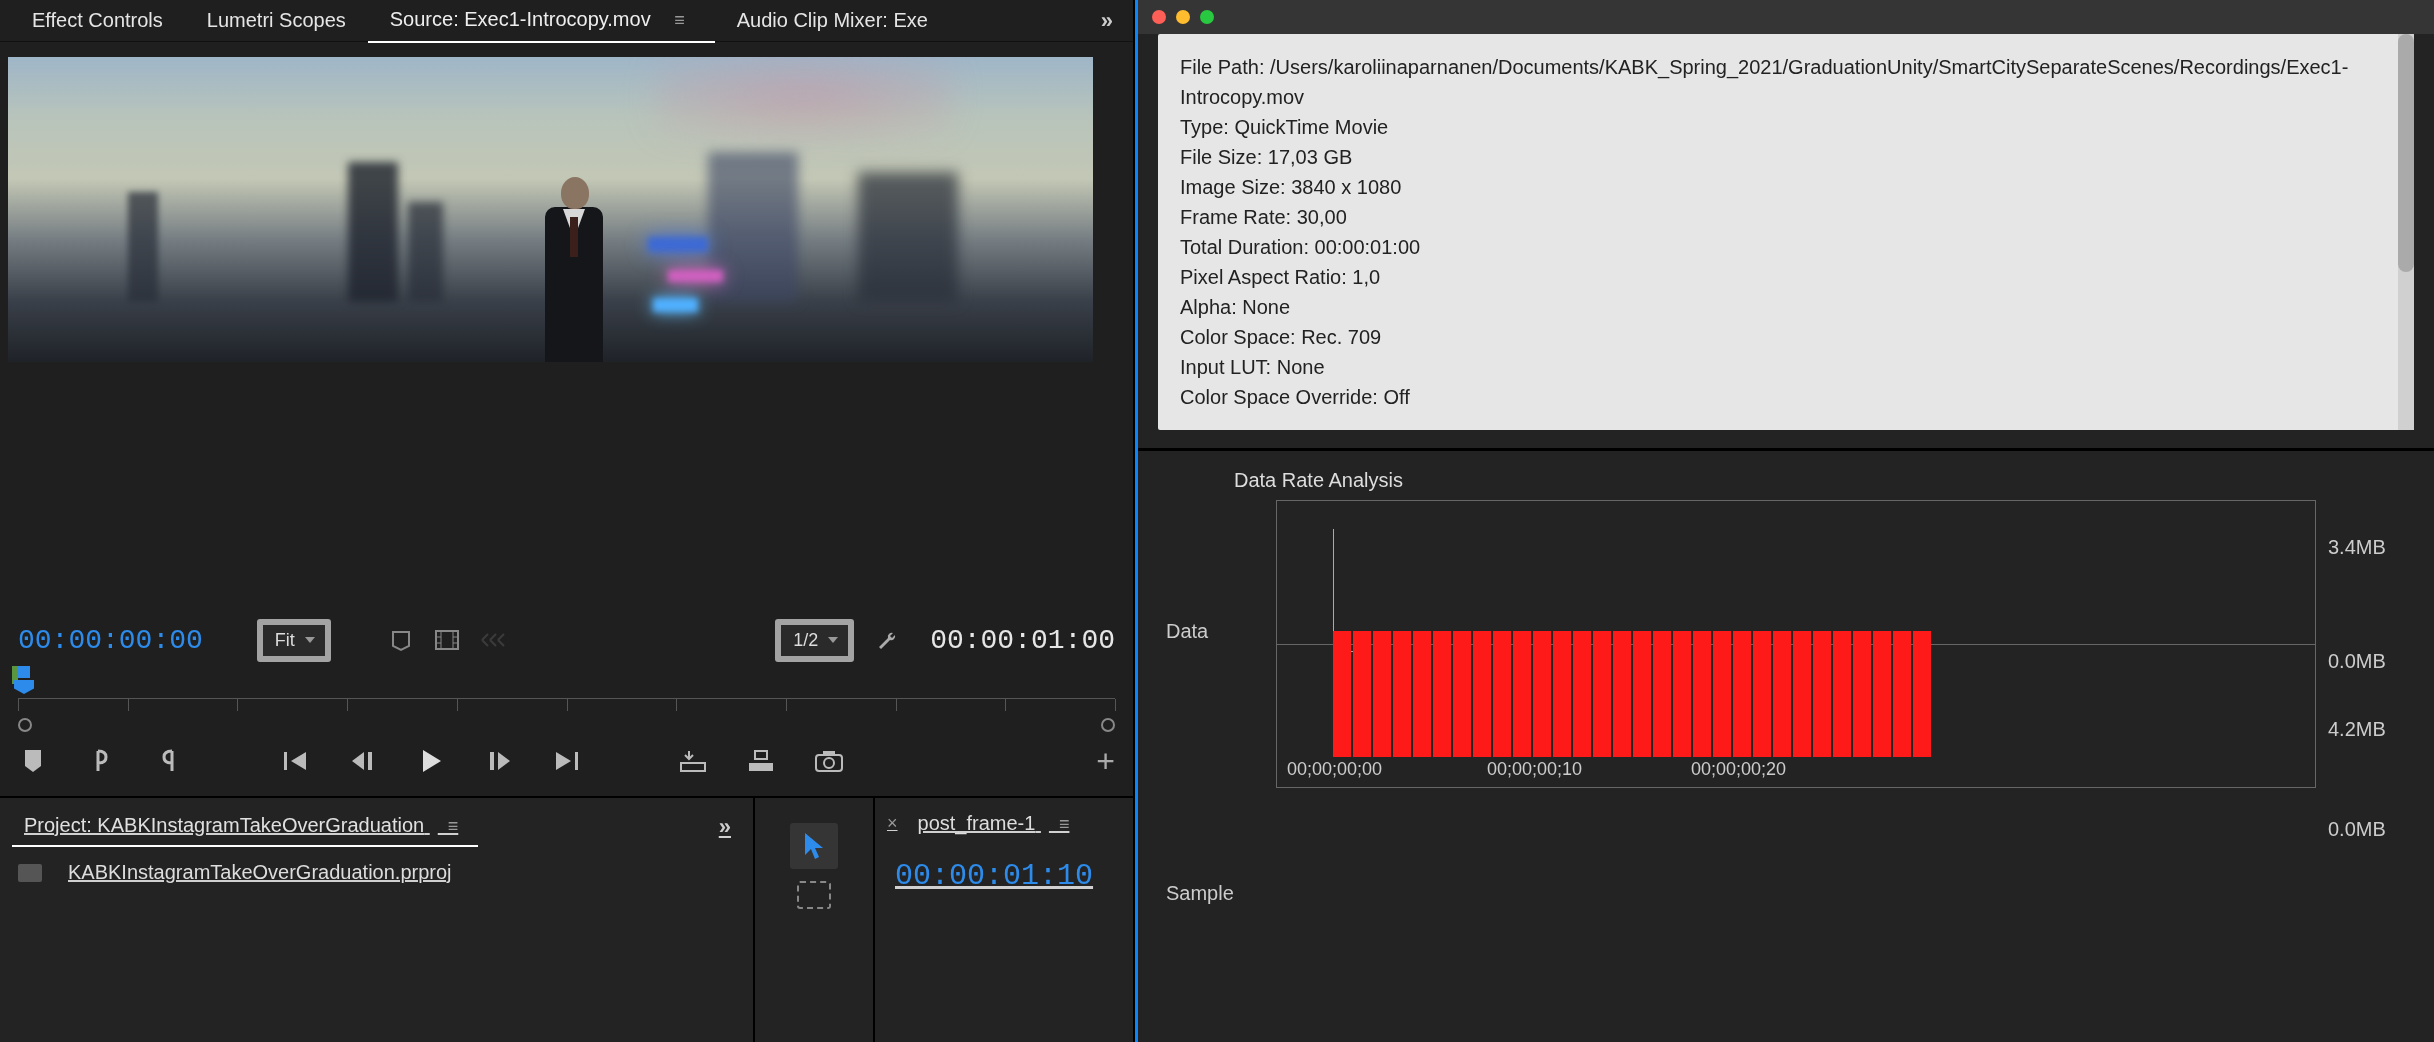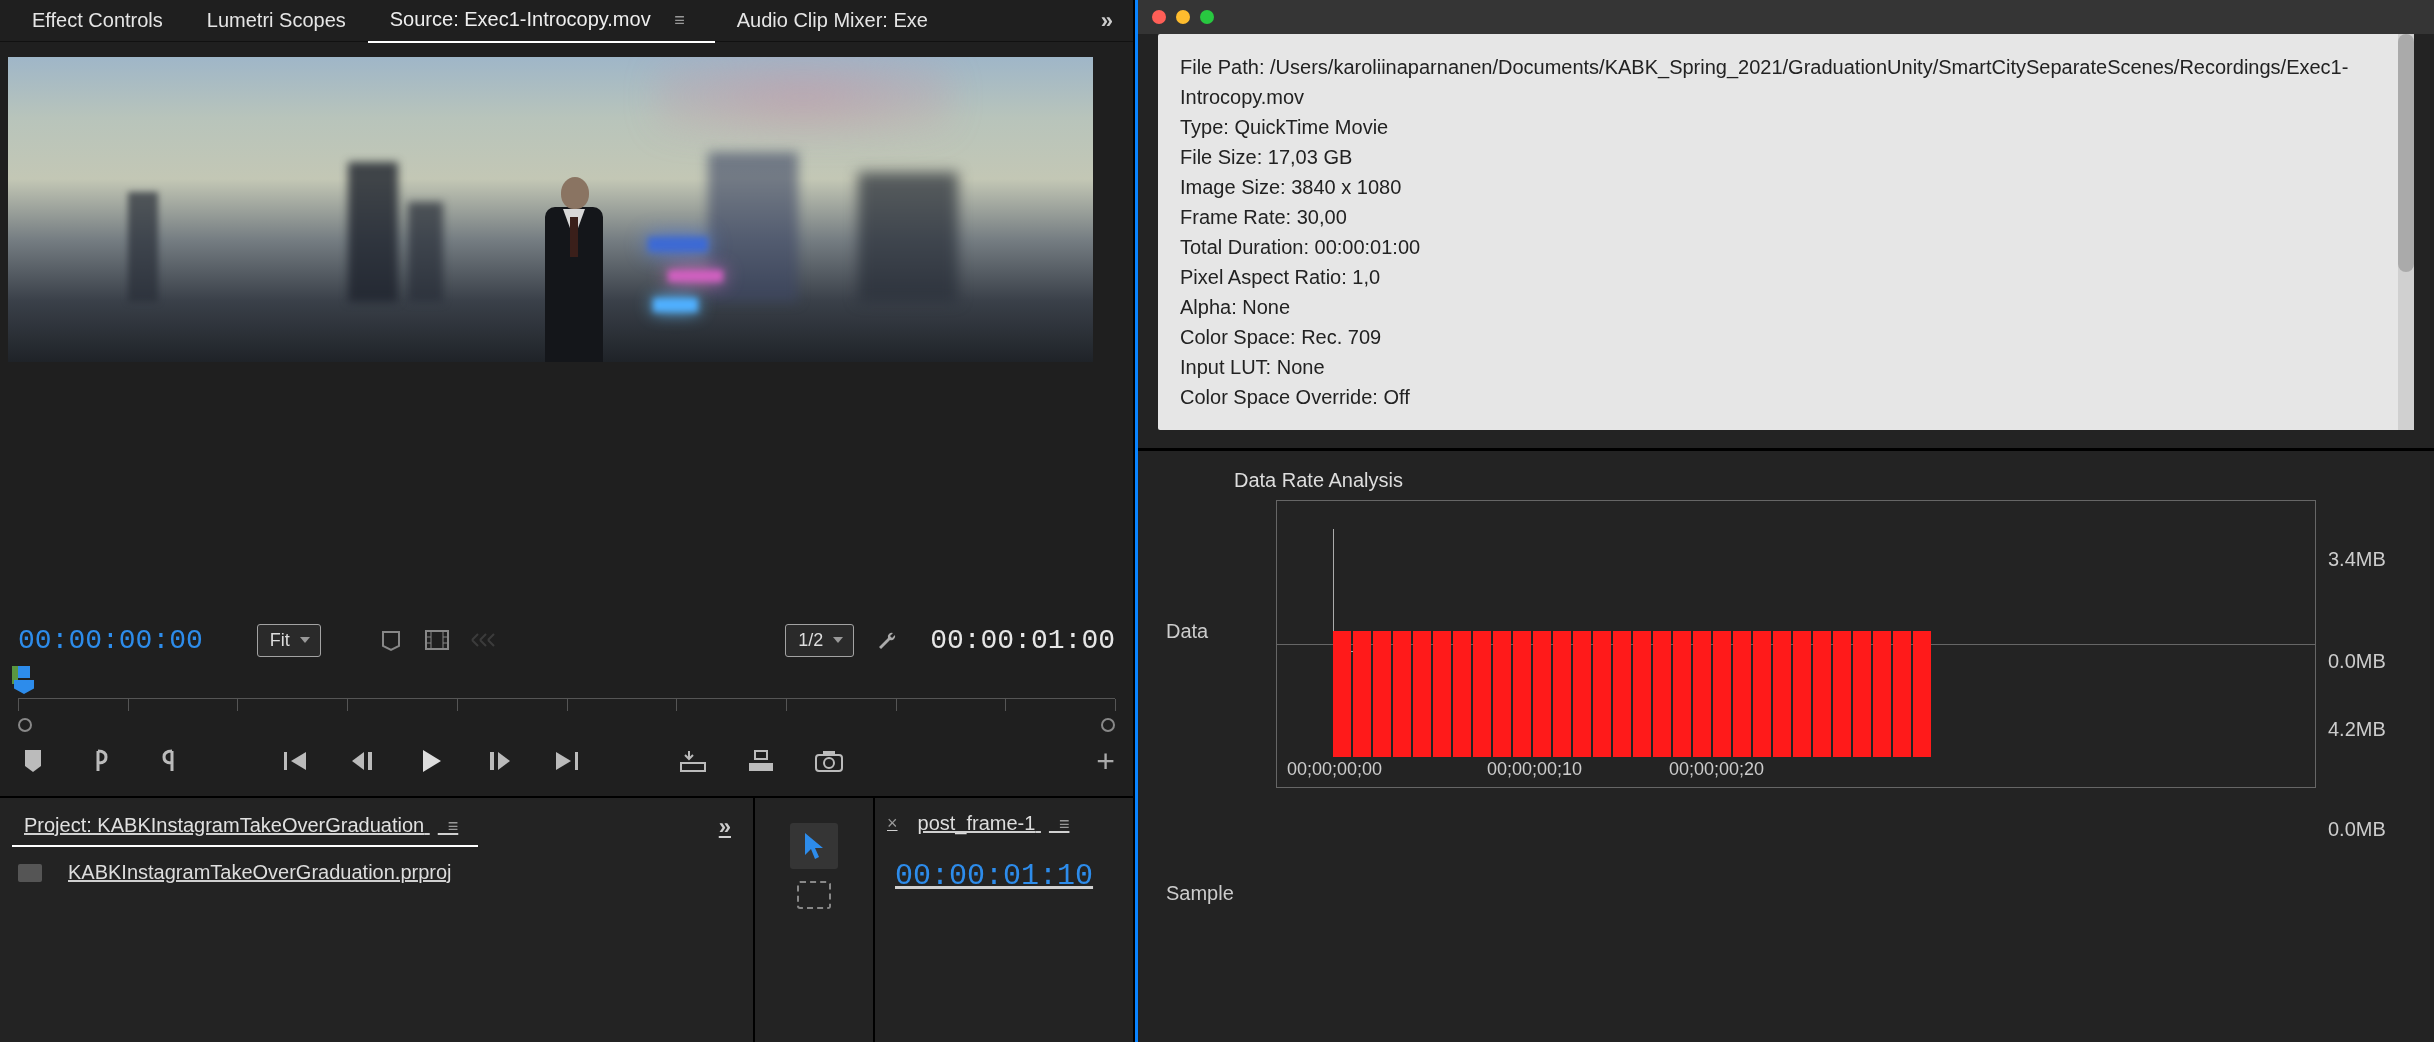--- a/index.html
+++ b/index.html
@@ -28,21 +28,21 @@
 .figure-collar { position: absolute; top: 47px; left: 40px; width: 22px; height: 30px; background: #d8d8d8; clip-path: polygon(0 0, 100% 0, 50% 100%); }
 .figure-tie { position: absolute; top: 55px; left: 47px; width: 8px; height: 40px; background: #3a1f1a; }
 .neon1 { position: absolute; left: 640px; bottom: 110px; width: 60px; height: 15px; background: #3d6ad4; filter: blur(3px); box-shadow: 0 0 20px #4d7ae4; }
 .neon2 { position: absolute; left: 660px; bottom: 80px; width: 55px; height: 12px; background: #d060c0; filter: blur(3px); box-shadow: 0 0 18px #e070d0; }
 .neon3 { position: absolute; left: 645px; bottom: 50px; width: 45px; height: 14px; background: #50b0ff; filter: blur(3px); box-shadow: 0 0 16px #60c0ff; }
 .sky-pink { position: absolute; top: 0; right: 140px; width: 300px; height: 80px; background: radial-gradient(ellipse, rgba(200,140,160,0.5), transparent); filter: blur(15px); }
 
 .controls-row { display: flex; align-items: center; gap: 18px; padding: 18px 18px 10px 18px; height: 60px; }
 .timecode-blue { color: #2d8ceb; font-size: 28px; font-family: "Courier New", monospace; font-weight: 500; }
 .timecode-white { color: #e6e6e6; font-size: 28px; font-family: "Courier New", monospace; font-weight: 500; margin-left: 12px; }
-.dropdown { background: #2a2a2a; border: 1px solid #a3a3a3; color: #ddd; font-size: 18px; padding: 5px 30px 5px 12px; position: relative; border-radius: 3px; }
+.dropdown { background: #2a2a2a; border: 6px solid #a3a3a3; color: #ddd; font-size: 18px; padding: 5px 30px 5px 12px; position: relative; border-radius: 3px; }
 .dropdown::after { content: ''; position: absolute; right: 10px; top: 50%; transform: translateY(-50%); border-left: 5px solid transparent; border-right: 5px solid transparent; border-top: 6px solid #999; }
 .ctrl-icon { width: 28px; height: 28px; color: #999; display: flex; align-items: center; justify-content: center; }
 .ctrl-spacer { flex: 1; }
 
 .timebar-area { padding: 10px 18px 8px 18px; position: relative; height: 70px; }
 .in-marker { position: absolute; left: 18px; top: 0; width: 12px; height: 12px; background: #2d8ceb; }
 .green-marker { position: absolute; left: 12px; top: 0; width: 6px; height: 18px; background: #5a9640; }
 .playhead { position: absolute; left: 14px; top: 14px; width: 20px; height: 14px; background: #2d8ceb; clip-path: polygon(0 0, 100% 0, 100% 60%, 50% 100%, 0 60%); }
 .ruler { position: absolute; left: 18px; right: 18px; top: 32px; height: 16px; border-top: 1px solid #555; }
 .ruler-tick { position: absolute; top: 0; width: 1px; height: 12px; background: #555; }
@@ -373,25 +373,25 @@
               <div class="bar"></div>
               <div class="bar"></div>
               <div class="bar"></div>
               <div class="bar"></div>
               <div class="bar"></div>
               <div class="bar"></div>
           </div>
           <div class="x-ticks">
             <span class="x-tick" style="left:10px">00;00;00;00</span>
             <span class="x-tick" style="left:210px">00;00;00;10</span>
-            <span class="x-tick" style="left:392px">00;00;00;20</span>
+            <span class="x-tick" style="left:414px">00;00;00;20</span>
           </div>
         </div>
       </div>
       <div class="right-y">
-        <span class="ry-label" style="top:48px">3.4MB</span>
+        <span class="ry-label" style="top:36px">3.4MB</span>
         <span class="ry-label" style="top:150px">0.0MB</span>
         <span class="ry-label" style="top:218px">4.2MB</span>
         <span class="ry-label" style="top:318px">0.0MB</span>
       </div>
     </div>
   </div>
 </div>
 
 </body></html>

